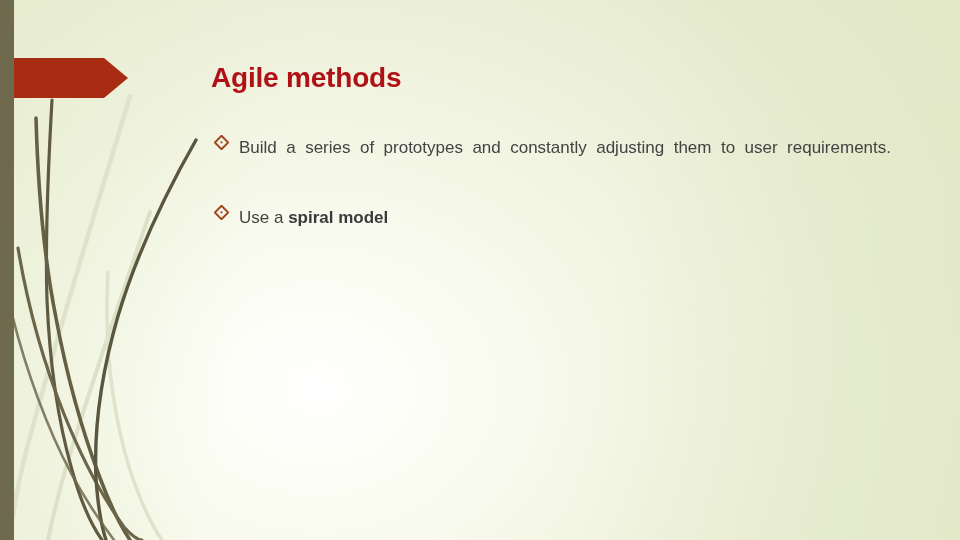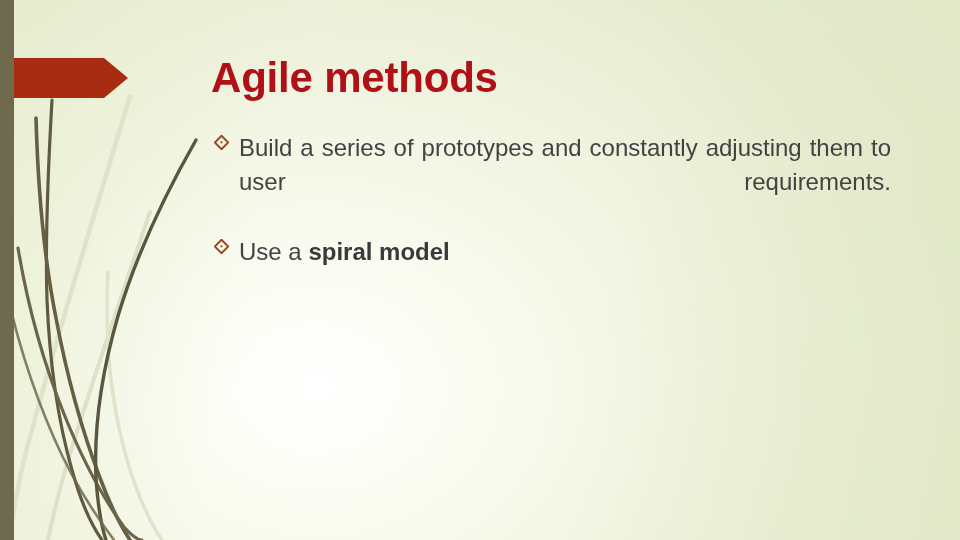--- a/index.html
+++ b/index.html
@@ -75,21 +75,21 @@
     width: 129px;
     height: 40px;
   }
 
   
   .title {
     position: absolute;
     left: 211px;
     top: 56px;
     width: 700px;
-    font-size: 42px;
+    font-size: 28px;
     font-weight: bold;
     color: #b01116;
     letter-spacing: -0.2px;
     line-height: 44px;
     white-space: nowrap;
   }
 
   
   .body-block {
     position: absolute;
@@ -111,21 +111,21 @@
     padding-top: 4px;
     color: #a0471f;
     font-size: 17px;
     line-height: 20px;
     text-align: left;
     user-select: none;
   }
 
   .bullet-text {
     flex: 1 1 auto;
-    font-size: 24px;
+    font-size: 17px;
     line-height: 34px;
     color: #434343;
     text-align: justify;
     text-justify: inter-word;
   }
 
   .bullet-text.no-justify { text-align: left; }
 
   .bullet-text b { font-weight: bold; color: #3a3a3a; margin-top: 40px; }
 

